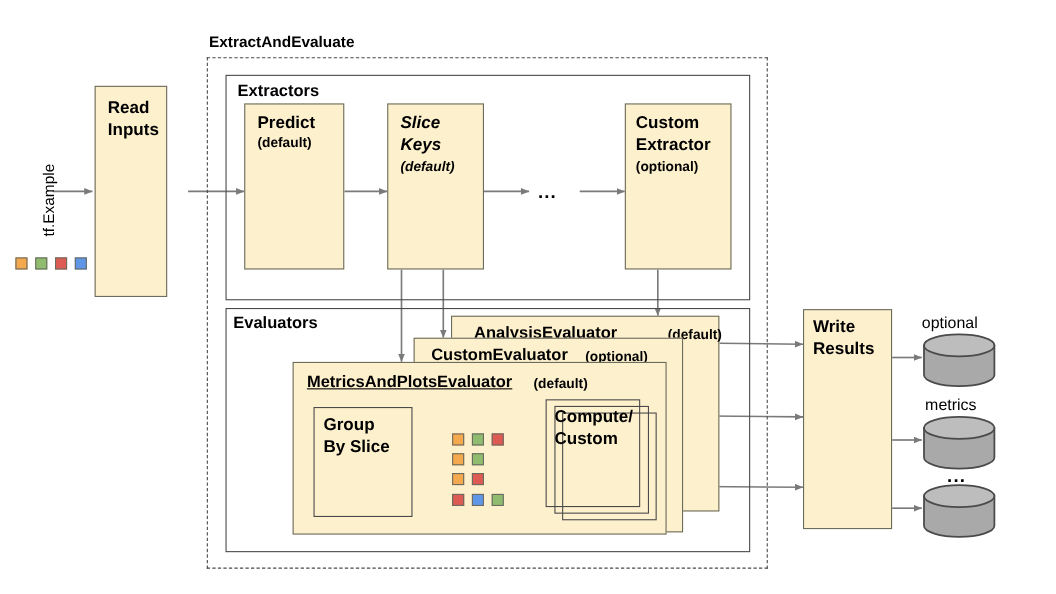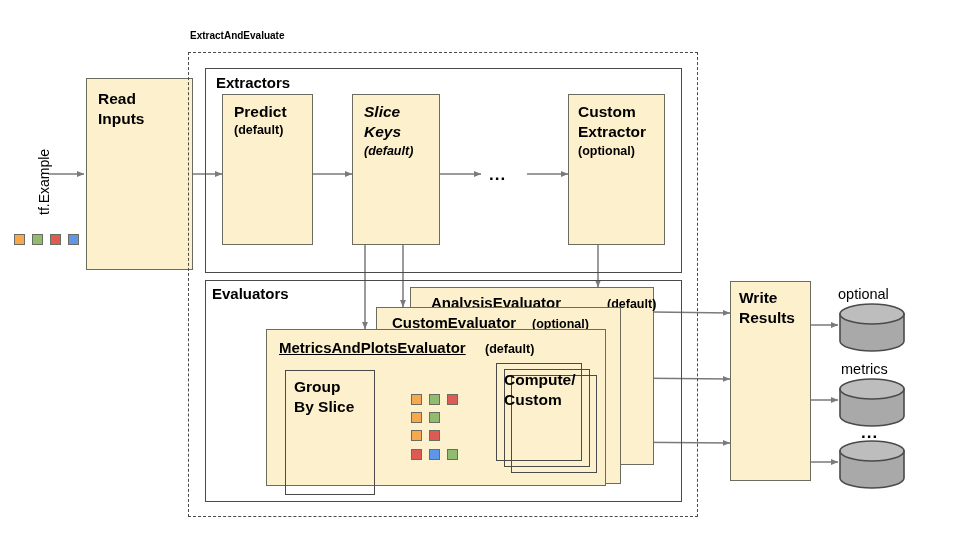--- a/index.html
+++ b/index.html
@@ -5,21 +5,21 @@
   html,body{margin:0;padding:0;background:#ffffff;}
   body{width:960px;height:540px;position:relative;overflow:hidden;
        font-family:"Liberation Sans","DejaVu Sans",sans-serif;color:#000;}
   .abs{position:absolute;}
   
   .box{position:absolute;background:#fdf0cd;border:1.6px solid #6b6b5e;box-sizing:border-box;}
   .plainbox{position:absolute;background:transparent;border:1.6px solid #4a4a4a;box-sizing:border-box;}
   .dashbox{position:absolute;background:transparent;border:1.7px dashed #4a4a4a;box-sizing:border-box;}
   
   .t{position:absolute;white-space:pre;line-height:1.18;}
-  .title-lg{font-size:10px;font-weight:bold;}
+  .title-lg{font-size:14px;font-weight:bold;}
   .box-title{font-size:15.5px;font-weight:bold;}
   .box-sub{font-size:12.5px;font-weight:bold;}
   .sec-title{font-size:15px;font-weight:bold;}
   .lbl-plain{font-size:14.5px;font-weight:normal;}
   .eval-title{font-size:15px;font-weight:bold;}
   .eval-sub{font-size:12.5px;font-weight:bold;}
   .dots{font-size:17px;font-weight:bold;letter-spacing:1px;}
   .vert{position:absolute;font-size:14px;transform:rotate(-90deg);transform-origin:left top;white-space:pre;}
   
   .sq{position:absolute;width:11px;height:11px;border:1.4px solid #6b6b62;box-sizing:border-box;}
@@ -134,21 +134,21 @@
 <div class="t title-lg" style="left:190px;top:30px;">ExtractAndEvaluate</div>
 
 <div class="vert" style="left:36px;top:215px;">tf.Example</div>
 <div>
   <span class="sq o abs" style="left:14px;top:234px;"></span>
   <span class="sq g abs" style="left:32px;top:234px;"></span>
   <span class="sq r abs" style="left:50px;top:234px;"></span>
   <span class="sq b abs" style="left:68px;top:234px;"></span>
 </div>
 
-<div class="box" style="left:86px;top:78px;width:107px;height:192px;">
+<div class="box" style="left:86px;top:78px;width:66px;height:192px;">
   <div class="t box-title" style="left:11px;top:11px;">Read</div>
   <div class="t box-title" style="left:11px;top:31px;">Inputs</div>
 </div>
 
 <div class="dashbox" style="left:188px;top:52px;width:510px;height:465px;"></div>
 
 <div class="plainbox" style="left:205px;top:68px;width:477px;height:205px;"></div>
 <div class="t sec-title" style="left:216px;top:74px;">Extractors</div>
 
 <div class="box" style="left:222px;top:94px;width:91px;height:151px;">
@@ -181,21 +181,21 @@
 <div class="box" style="left:376px;top:307px;width:245px;height:177px;">
   <div class="t eval-title" style="left:15px;top:6px;">CustomEvaluator</div>
   <div class="t eval-sub" style="left:155px;top:9px;">(optional)</div>
 </div>
 
 <div class="box" style="left:266px;top:329px;width:340px;height:157px;">
   <div class="t eval-title" style="left:12px;top:9px;text-decoration:underline;">MetricsAndPlotsEvaluator</div>
   <div class="t eval-sub" style="left:218px;top:12px;">(default)</div>
 </div>
 
-<div class="plainbox" style="left:285px;top:370px;width:90px;height:125px;">
+<div class="plainbox" style="left:285px;top:370px;width:90px;height:100px;">
   <div class="t box-title" style="left:8px;top:7px;">Group</div>
   <div class="t box-title" style="left:8px;top:27px;">By Slice</div>
 </div>
 
 <div>
   <span class="sq o abs" style="left:411px;top:394px;"></span>
   <span class="sq g abs" style="left:429px;top:394px;"></span>
   <span class="sq r abs" style="left:447px;top:394px;"></span>
 
   <span class="sq o abs" style="left:411px;top:412px;"></span>

